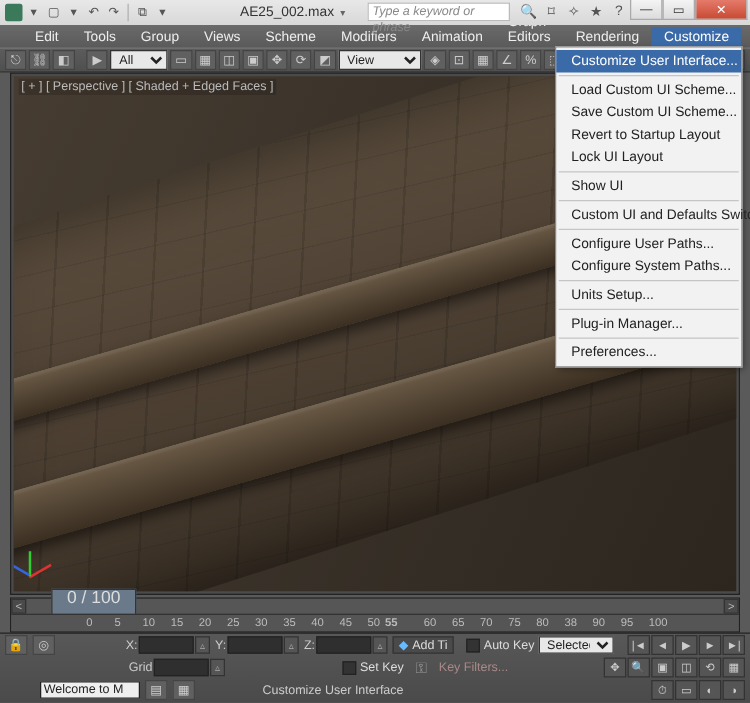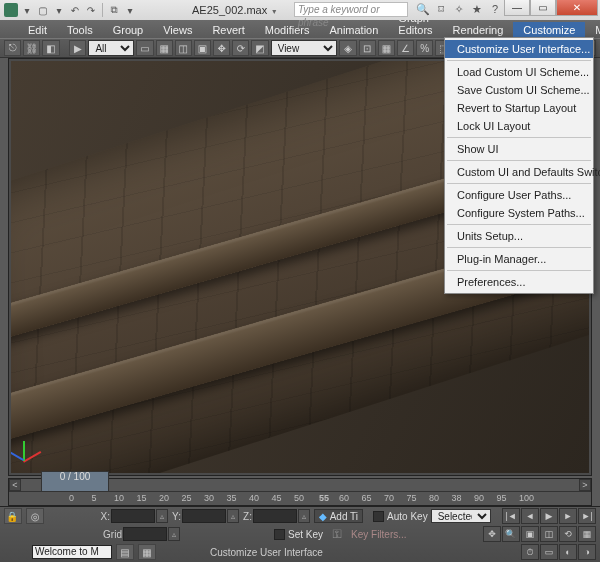--- a/index.html
+++ b/index.html
@@ -38,21 +38,21 @@
   .gizmo .ax{position:absolute;left:4px;bottom:4px;width:2px;height:20px;transform-origin:bottom left;}
   .gizmo .x{background:#d33;transform:rotate(60deg);} .gizmo .y{background:#3c3;transform:rotate(0deg);} .gizmo .z{background:#36d;transform:rotate(-60deg);}
   
   .dropdown { position:absolute; left:444px; top:37px; width:150px; background:#f2f2f2; border:1px solid #8a8a8a; box-shadow:2px 2px 5px rgba(0,0,0,0.35); color:#222; font-size:11px; padding:2px 0;}
   .dropdown .di { padding:3px 12px 3px 12px; white-space:nowrap; cursor:default;}
   .dropdown .di.hl { background:#3a6aa8; color:#fff;}
   .dropdown .dsep { height:1px; background:#c5c5c5; margin:2px 2px;}
   
   .timeline { position:absolute; left:8px; right:8px; bottom:56px; height:28px; background:#4c4c4c; border:1px solid #222; display:flex; flex-direction:column;}
   .slider-row{height:12px;display:flex;align-items:center;background:#565656;}
-  .slider-block{width:68px;height:28px;background:#6a7a8a;border:1px solid #333;color:#ddd;font-size:10px;text-align:center;line-height:10px;margin-left:20px;}
+  .slider-block{width:68px;height:28px;background:#6a7a8a;border:1px solid #333;color:#ddd;font-size:14px;text-align:center;line-height:10px;margin-left:20px;}
   .sb-arrow{width:12px;height:12px;background:#4a4a4a;color:#bbb;font-size:9px;display:flex;align-items:center;justify-content:center;border:1px solid #333;}
   .ruler{flex:1;display:flex;align-items:center;background:#555;border-top:1px solid #333;position:relative;font-size:9px;color:#bbb;padding-left:60px;}
   .ruler span{position:absolute;top:1px;}
   
   .bottom { position:absolute; left:0; right:0; bottom:0; height:56px; background:linear-gradient(#585858,#4a4a4a); border-top:1px solid #222; display:flex; flex-direction:column; font-size:10px;}
   .brow{display:flex;align-items:center;height:18px;gap:4px;padding:0 4px;}
   .coord-group{display:flex;align-items:center;gap:1px;margin-left:50px;}
   .clabel{color:#ccc;width:12px;text-align:right;}
   .cfield{width:44px;height:14px;background:#2f2f2f;border:1px solid #222;color:#ddd;font-size:10px;padding:0 2px;}
   .gridspin{width:12px;height:14px;background:#555;border:1px solid #333;display:flex;align-items:center;justify-content:center;color:#aaa;font-size:8px;}
@@ -100,21 +100,21 @@
     <div class="winbtn">▭</div>
     <div class="winbtn close">✕</div>
   </div>
 </div>
 
 <div class="menubar" id="menubar">
     <span class="mi">Edit</span>
     <span class="mi">Tools</span>
     <span class="mi">Group</span>
     <span class="mi">Views</span>
-    <span class="mi">Revert</span>
+    <span class="mi">Scheme</span>
     <span class="mi">Modifiers</span>
     <span class="mi">Animation</span>
     <span class="mi">Graph Editors</span>
     <span class="mi">Rendering</span>
     <span class="mi active">Customize</span>
     <span class="mi">MAXScript</span>
   </div>
 
 <div class="toolbar">
   <div class="tbtn">⎋</div>
@@ -149,20 +149,21 @@
   <div class="viewport">
     <div class="wood"></div>
     <div class="rail r1"></div>
     <div class="rail r2"></div>
     <div class="gizmo">
       <div class="ax x"></div>
       <div class="ax y"></div>
       <div class="ax z"></div>
     </div>
   </div>
+  <div class="vp-label">[ + ] [ Perspective ] [ Shaded + Edged Faces ]</div>
 </div>
 
 <div class="dropdown" id="dropdown">
     <div class="di hl">Customize User Interface...</div>
     <div class="dsep"></div>
     <div class="di">Load Custom UI Scheme...</div>
     <div class="di">Save Custom UI Scheme...</div>
     <div class="di">Revert to Startup Layout</div>
     <div class="di">Lock UI Layout</div>
     <div class="dsep"></div>
@@ -191,21 +192,21 @@
       <span style="left: 82.5px;">5</span>
       <span style="left: 105px;">10</span>
       <span style="left: 127.5px;">15</span>
       <span style="left: 150px;">20</span>
       <span style="left: 172.5px; text-align: center;">25</span>
       <span style="left: 195px;">30</span>
       <span style="left: 217.5px;">35</span>
       <span style="left: 240px;">40</span>
       <span style="left: 262.5px;">45</span>
       <span style="left: 285px;">50</span>
-      <span style="left: 310px; font-weight: bold;">55</span>
+      <span style="left: 299px; font-weight: bold;">55</span>
       <span style="left: 330px;">60</span>
       <span style="left: 352.5px;">65</span>
       <span style="left: 375px;">70</span>
       <span style="left: 397.5px;">75</span>
       <span style="left: 420px;">80</span>
       <span style="left: 442.5px;">38</span>
       <span style="left: 465px;">90</span>
       <span style="left: 487.5px;">95</span>
       <span style="left: 510px;">100</span>
     </div>

